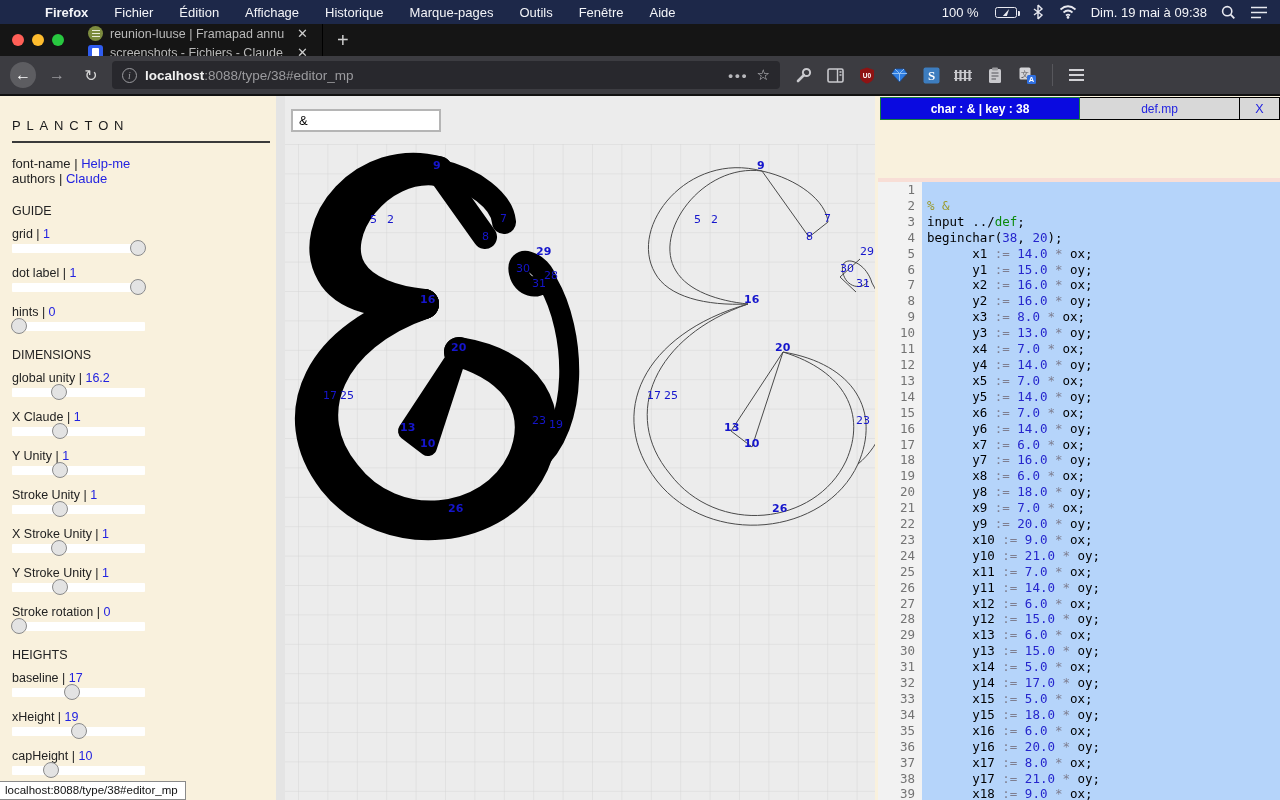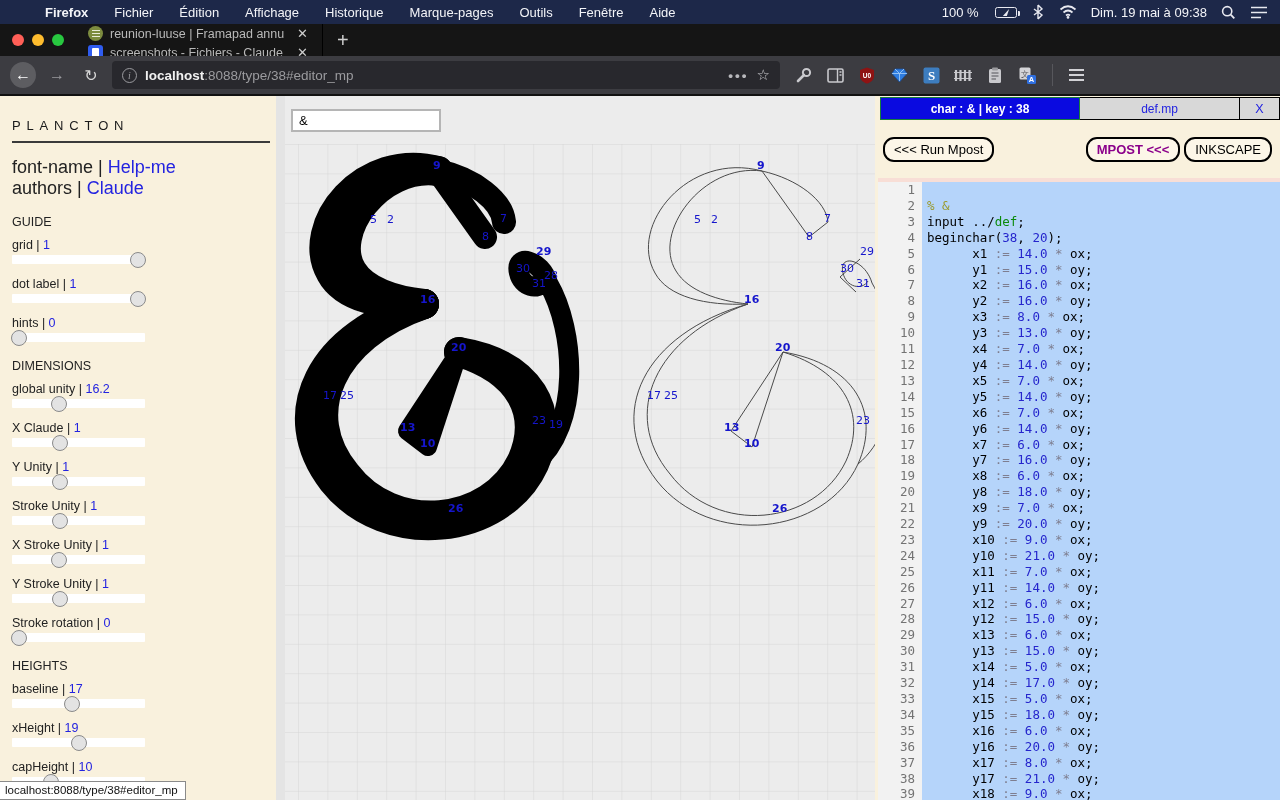--- a/index.html
+++ b/index.html
@@ -51,21 +51,21 @@
   .hamb i { width:15px; height:2px; background:#d2d2d6; }
 
   
   .content { position:absolute; top:94px; left:0; width:1280px; height:706px; border-top:2px solid #111; display:flex; }
 
   
   .sidebar { width:285px; height:100%; background:#f9f1dd; position:relative; padding:22px 0 0 12px; }
   .sidebar .scrollstrip { position:absolute; right:0; top:0; width:9px; height:100%; background:#e4e4e4; }
   .sb-title { font-size:13px; letter-spacing:0.45em; color:#1a1a1a; margin-bottom:8px;}
   .sb-hr { width:258px; border-top:2px solid #3a3a3a; margin-bottom:14px; }
-  .sb-meta { font-size:18px; color:#222; line-height:1.15; }
+  .sb-meta { font-size:13px; color:#222; line-height:1.15; }
   .sb-meta a { color:#2323e0; text-decoration:none; }
   .sb-section { font-size:12.5px; color:#222; margin:17px 0 2px 0; }
   .slider { margin:9px 0 13px 0; }
   .slider .lab { font-size:12.5px; color:#222; margin-bottom:3px;}
   .slider .lab b { color:#2323e0; font-weight:normal; }
   .slider .track { position:relative; width:133px; height:9px; background:#fff; border-radius:1px; }
   .slider .knob { position:absolute; top:50%; width:16px; height:16px; border-radius:50%; background:#e3e3e3; border:1px solid #8a8a8a; transform:translate(-50%,-50%); }
   .sb-buttons { position:absolute; left:10px; top:650px; border-collapse:collapse; }
   .sb-buttons td { width:89px; height:23px; border:2px solid #000; text-align:center; font-size:13px; }
   .sb-buttons td.gray { background:#d9d9d9; color:#000; }
@@ -419,26 +419,20 @@
     </svg>
     <input class="char-input" value="&amp;" style="">
   </div>
 
   <div class="panel">
     <div class="panel-header">
       <div class="ph-char">char : &amp;  |  key : 38</div>
       <div class="ph-tab">def.mp</div>
       <div class="ph-x">X</div>
     </div>
-    <div class="panel-btns">
-      <button class="pbtn">&lt;&lt;&lt; Run Mpost</button>
-      <span class="gap"></span>
-      <button class="pbtn mpost">MPOST &lt;&lt;&lt;</button>
-      <button class="pbtn">INKSCAPE</button>
-    </div>
     <div class="editor">
       <div class="gutter" id="gutter">1<br>2<br>3<br>4<br>5<br>6<br>7<br>8<br>9<br>10<br>11<br>12<br>13<br>14<br>15<br>16<br>17<br>18<br>19<br>20<br>21<br>22<br>23<br>24<br>25<br>26<br>27<br>28<br>29<br>30<br>31<br>32<br>33<br>34<br>35<br>36<br>37<br>38<br>39<br></div>
       <div class="codecol" id="codecol"><div>&nbsp;</div><div><span class="c-com">% &amp;</span></div><div>input ../<span class="c-def">def</span>;</div><div>beginchar(<span class="c-num">38</span>, <span class="c-num">20</span>);</div><div>      x1 <span class="c-op">:=</span> <span class="c-num">14.0</span> <span class="c-op">*</span> ox;</div><div>      y1 <span class="c-op">:=</span> <span class="c-num">15.0</span> <span class="c-op">*</span> oy;</div><div>      x2 <span class="c-op">:=</span> <span class="c-num">16.0</span> <span class="c-op">*</span> ox;</div><div>      y2 <span class="c-op">:=</span> <span class="c-num">16.0</span> <span class="c-op">*</span> oy;</div><div>      x3 <span class="c-op">:=</span> <span class="c-num">8.0</span> <span class="c-op">*</span> ox;</div><div>      y3 <span class="c-op">:=</span> <span class="c-num">13.0</span> <span class="c-op">*</span> oy;</div><div>      x4 <span class="c-op">:=</span> <span class="c-num">7.0</span> <span class="c-op">*</span> ox;</div><div>      y4 <span class="c-op">:=</span> <span class="c-num">14.0</span> <span class="c-op">*</span> oy;</div><div>      x5 <span class="c-op">:=</span> <span class="c-num">7.0</span> <span class="c-op">*</span> ox;</div><div>      y5 <span class="c-op">:=</span> <span class="c-num">14.0</span> <span class="c-op">*</span> oy;</div><div>      x6 <span class="c-op">:=</span> <span class="c-num">7.0</span> <span class="c-op">*</span> ox;</div><div>      y6 <span class="c-op">:=</span> <span class="c-num">14.0</span> <span class="c-op">*</span> oy;</div><div>      x7 <span class="c-op">:=</span> <span class="c-num">6.0</span> <span class="c-op">*</span> ox;</div><div>      y7 <span class="c-op">:=</span> <span class="c-num">16.0</span> <span class="c-op">*</span> oy;</div><div>      x8 <span class="c-op">:=</span> <span class="c-num">6.0</span> <span class="c-op">*</span> ox;</div><div>      y8 <span class="c-op">:=</span> <span class="c-num">18.0</span> <span class="c-op">*</span> oy;</div><div>      x9 <span class="c-op">:=</span> <span class="c-num">7.0</span> <span class="c-op">*</span> ox;</div><div>      y9 <span class="c-op">:=</span> <span class="c-num">20.0</span> <span class="c-op">*</span> oy;</div><div>      x10 <span class="c-op">:=</span> <span class="c-num">9.0</span> <span class="c-op">*</span> ox;</div><div>      y10 <span class="c-op">:=</span> <span class="c-num">21.0</span> <span class="c-op">*</span> oy;</div><div>      x11 <span class="c-op">:=</span> <span class="c-num">7.0</span> <span class="c-op">*</span> ox;</div><div>      y11 <span class="c-op">:=</span> <span class="c-num">14.0</span> <span class="c-op">*</span> oy;</div><div>      x12 <span class="c-op">:=</span> <span class="c-num">6.0</span> <span class="c-op">*</span> ox;</div><div>      y12 <span class="c-op">:=</span> <span class="c-num">15.0</span> <span class="c-op">*</span> oy;</div><div>      x13 <span class="c-op">:=</span> <span class="c-num">6.0</span> <span class="c-op">*</span> ox;</div><div>      y13 <span class="c-op">:=</span> <span class="c-num">15.0</span> <span class="c-op">*</span> oy;</div><div>      x14 <span class="c-op">:=</span> <span class="c-num">5.0</span> <span class="c-op">*</span> ox;</div><div>      y14 <span class="c-op">:=</span> <span class="c-num">17.0</span> <span class="c-op">*</span> oy;</div><div>      x15 <span class="c-op">:=</span> <span class="c-num">5.0</span> <span class="c-op">*</span> ox;</div><div>      y15 <span class="c-op">:=</span> <span class="c-num">18.0</span> <span class="c-op">*</span> oy;</div><div>      x16 <span class="c-op">:=</span> <span class="c-num">6.0</span> <span class="c-op">*</span> ox;</div><div>      y16 <span class="c-op">:=</span> <span class="c-num">20.0</span> <span class="c-op">*</span> oy;</div><div>      x17 <span class="c-op">:=</span> <span class="c-num">8.0</span> <span class="c-op">*</span> ox;</div><div>      y17 <span class="c-op">:=</span> <span class="c-num">21.0</span> <span class="c-op">*</span> oy;</div><div>      x18 <span class="c-op">:=</span> <span class="c-num">9.0</span> <span class="c-op">*</span> ox;</div></div>
     </div>
   </div>
 </div>
 
 <div class="statusbar">localhost:8088/type/38#editor_mp</div>
 
 </body></html>

